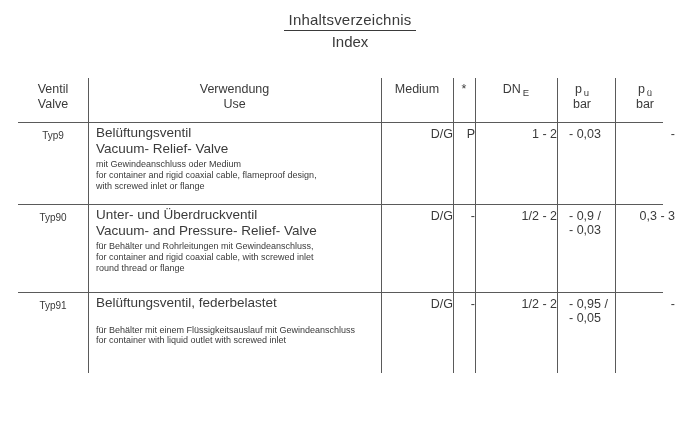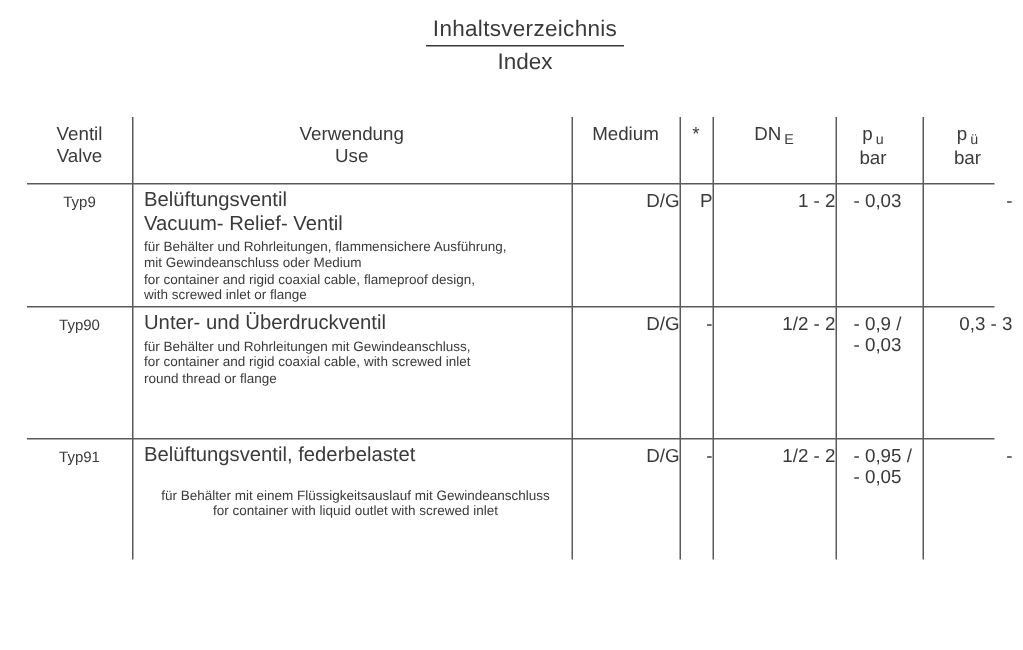--- a/index.html
+++ b/index.html
@@ -30,21 +30,21 @@
 
   
   .typ{
     position:absolute; left:24px; width:58px;
     display:flex; justify-content:center;
     font-size:10px; line-height:17px;
   }
   .use{ position:absolute; left:96px; width:282px; }
   .use-ttl{ font-size:13.5px; line-height:15.5px; }
   .use-details{ margin-top:3px; font-size:9px; line-height:10.8px; }
-  .use-details.gap{ margin-top:14px;text-align:center; }
+  .use-details.gap{ margin-top:14px; }
   .val{ position:absolute; text-align:right; font-size:12.5px; line-height:14px; }
   .val-pu{ position:absolute; text-align:left; font-size:12.5px; line-height:14px; white-space:pre-line; }
 </style>
 </head>
 <body>
 
 <div class="page">
 
   <div class="title-block">
     <div class="title-de">Inhaltsverzeichnis</div>
@@ -87,40 +87,40 @@
     <div><span>p</span><span class="sub">ü</span></div>
     <div>bar</div>
   </div>
 
   <div class="typ" style="top:127px">
     <span>Typ</span>
       <span>9</span>
   </div>
   <div class="use" style="top:125px">
     <div class="use-ttl">Belüftungsventil</div>
-    <div class="use-ttl">Vacuum- Relief- Ventil</div>
+    <div class="use-ttl">Vacuum- Relief- Valve</div>
     <div class="use-details">
-      <div>für Behälter und Rohrleitungen, flammensichere Ausführung,</div>
       <div>mit Gewindeanschluss oder Medium</div>
       <div>for container and rigid coaxial cable, flameproof design,</div>
       <div>with screwed inlet or flange</div>
     </div>
   </div>
   <div class="val" style="top:127px;left:381px;width:72px">D/G</div>
   <div class="val" style="top:127px;left:453px;width:22px">P</div>
   <div class="val" style="top:127px;left:475px;width:82px">1 - 2</div>
   <div class="val-pu" style="top:127px;left:569px">- 0,03</div>
   <div class="val" style="top:127px;left:615px;width:60px">-</div>
 
   <div class="typ" style="top:209px">
     <span>Typ</span>
       <span>90</span>
   </div>
   <div class="use" style="top:207px">
     <div class="use-ttl">Unter- und Überdruckventil</div>
+    <div class="use-ttl">Vacuum- and Pressure- Relief- Valve</div>
     <div class="use-details">
       <div>für Behälter und Rohrleitungen mit Gewindeanschluss,</div>
       <div>for container and rigid coaxial cable, with screwed inlet</div>
       <div>round thread or flange</div>
     </div>
   </div>
   <div class="val" style="top:209px;left:381px;width:72px">D/G</div>
   <div class="val" style="top:209px;left:453px;width:22px">-</div>
   <div class="val" style="top:209px;left:475px;width:82px">1/2 - 2</div>
   <div class="val-pu" style="top:209px;left:569px">- 0,9 /

